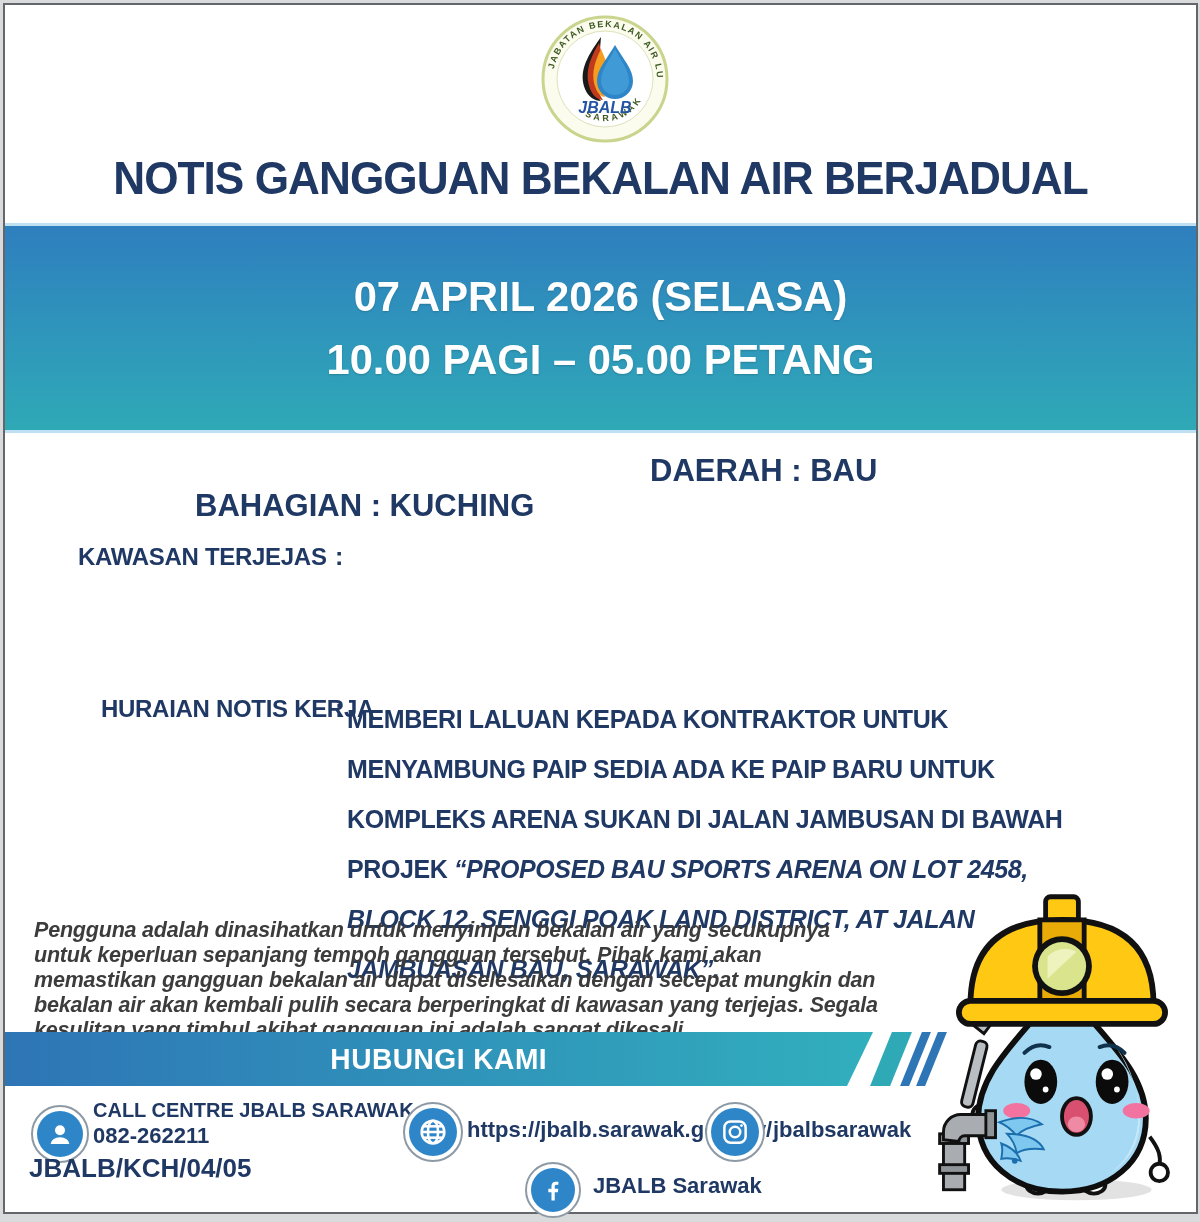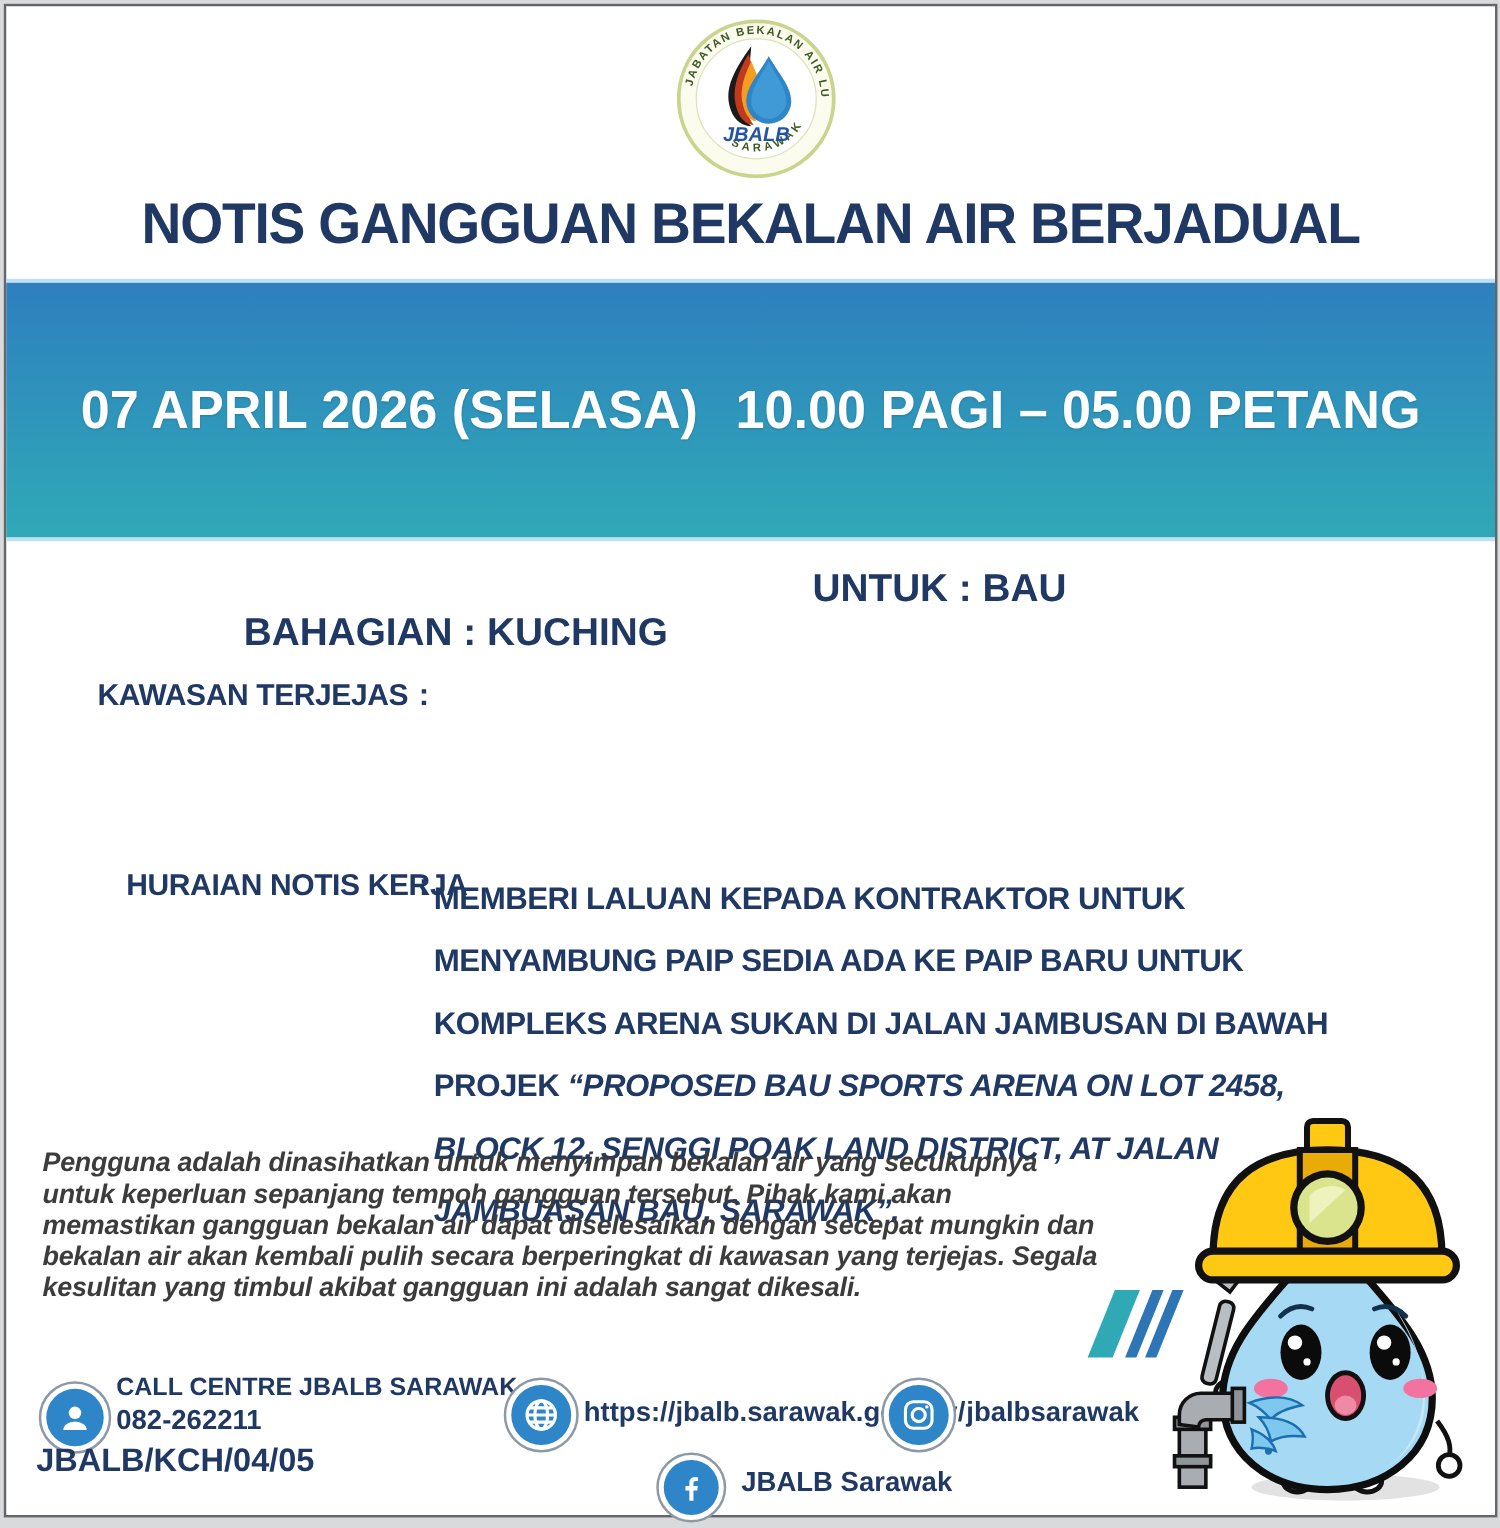--- a/index.html
+++ b/index.html
@@ -20,21 +20,21 @@
   #title{
     position:absolute;left:0;top:146px;width:100%;text-align:center;
     font-size:46px;font-weight:700;letter-spacing:-1px;
     transform:scaleX(.96);
   }
   
   #schedule-banner{
     position:absolute;left:0;top:218px;width:100%;height:204px;
     background:linear-gradient(to bottom,#2e7fbe 0%,#2f9dba 70%,#2fa9b6 100%);
     border-top:3px solid #bfe0f2;border-bottom:3px solid #bfe0f2;
-    display:flex;flex-direction:row;align-items:center;justify-content:center;
+    display:flex;flex-direction:column;align-items:center;justify-content:center;
     gap:14px;
   }
   .banner-line{
     color:#ffffff;font-size:43px;font-weight:700;letter-spacing:0;
     text-shadow:0 1px 2px rgba(0,0,0,.18);transform:scaleX(.97);
   }
   
   #region-bahagian{position:absolute;left:190px;top:448px;font-size:31px;font-weight:700;margin-top:35px;}
   #region-daerah{position:absolute;left:645px;top:448px;font-size:31px;font-weight:700;}
   
@@ -131,31 +131,34 @@
   </div>
 
   <div id="title" class="navy">NOTIS GANGGUAN BEKALAN AIR BERJADUAL</div>
 
   <div id="schedule-banner">
     <div class="banner-line">07 APRIL 2026 (SELASA)</div>
     <div class="banner-line">10.00 PAGI – 05.00 PETANG</div>
   </div>
 
   <div id="region-bahagian" class="navy">BAHAGIAN : KUCHING</div>
-  <div id="region-daerah" class="navy">UNTUK : BAU</div>
+  <div id="region-daerah" class="navy">DAERAH : BAU</div>
 
   <div id="kawasan-label" class="detail-label navy">KAWASAN TERJEJAS</div>
   <div id="kawasan-colon" class="detail-colon navy">:</div>
 
   <div id="huraian-label" class="detail-label navy">HURAIAN NOTIS KERJA</div>
   <div id="huraian-colon" class="detail-colon navy">:</div>
   <div id="huraian-text" class="detail-text navy"><span>MEMBERI LALUAN KEPADA KONTRAKTOR UNTUK MENYAMBUNG PAIP SEDIA ADA KE PAIP BARU UNTUK KOMPLEKS ARENA SUKAN DI JALAN JAMBUSAN DI BAWAH PROJEK </span><span class="italic-quote">“PROPOSED BAU SPORTS ARENA ON LOT 2458, BLOCK 12, SENGGI POAK LAND DISTRICT, AT JALAN JAMBUASAN BAU, SARAWAK”.</span></div>
 
   <div id="disclaimer">Pengguna adalah dinasihatkan untuk menyimpan bekalan air yang secukupnya untuk keperluan sepanjang tempoh gangguan tersebut. Pihak kami akan memastikan gangguan bekalan air dapat diselesaikan dengan secepat mungkin dan bekalan air akan kembali pulih secara berperingkat di kawasan yang terjejas. Segala kesulitan yang timbul akibat gangguan ini adalah sangat dikesali.</div>
 
+  <div id="contact-banner">
+    <div id="contact-heading">HUBUNGI KAMI</div>
+  </div>
   <div id="stripe-1" class="banner-stripe"></div>
   <div id="stripe-2" class="banner-stripe"></div>
   <div id="stripe-3" class="banner-stripe"></div>
 
   <div id="callcentre-badge" class="icon-badge">
     <div class="icon-inner">
       <svg viewBox="0 0 24 24" width="30" height="30">
         <circle cx="12" cy="9" r="4" fill="#ffffff"></circle>
         <path d="M4.5 20 a7.5 5.5 0 0 1 15 0 Z" fill="#ffffff"></path>
       </svg>

